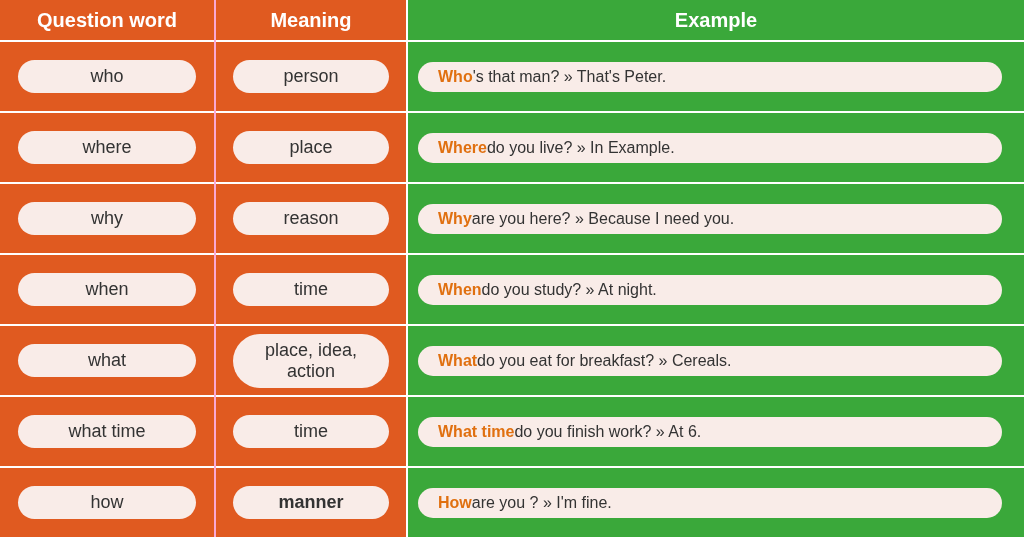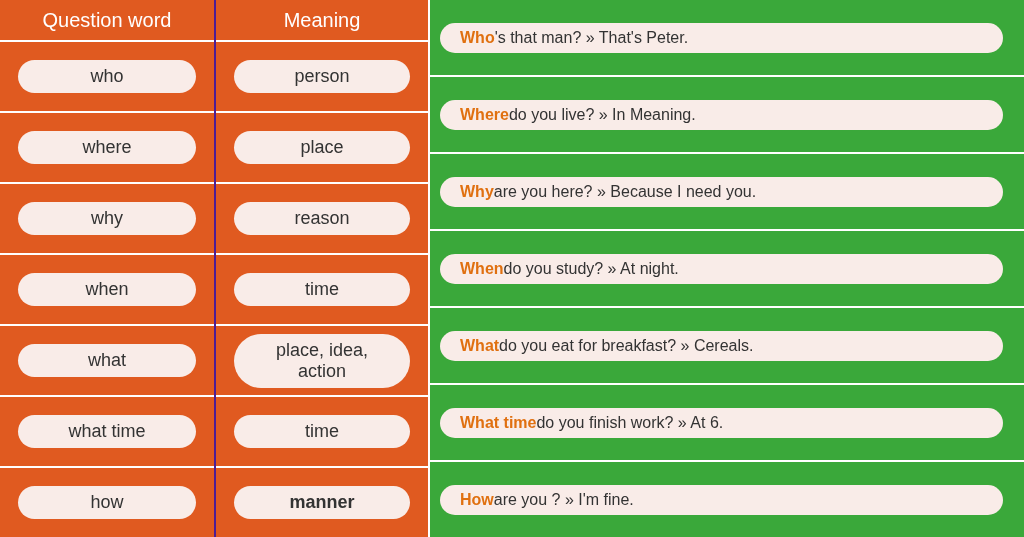--- a/index.html
+++ b/index.html
@@ -22,40 +22,40 @@
       flex-direction: column;
     }
 
     .col-question {
       width: 214px;
       background-color: #e05a20;
       flex-shrink: 0;
     }
 
     .col-meaning {
-      width: 214px;
+      width: 192px;
       background-color: #e05a20;
       flex-shrink: 0;
-      border-left: 2px solid #4c1d95;
+      border-left: 2px solid #f9a8d4;
     }
 
     .col-example {
       flex: 1;
       background-color: #3aa83a;
       border-left: 2px solid #fff;
     }
 
     .header-cell {
       height: 42px;
       display: flex;
       align-items: center;
       justify-content: center;
       color: white;
       font-size: 20px;
-      font-weight: normal;
+      font-weight: bold;
       background-color: #e05a20;
       border-bottom: 2px solid #fff;
       flex-shrink: 0;
     }
 
     .col-example .header-cell {
       background-color: #3aa83a;
     }
 
     .rows-wrapper {
@@ -185,32 +185,35 @@
         <div class="data-row">
           <div class="pill" style="white-space: pre-line; text-align: center;">time</div>
         </div>
         <div class="data-row">
           <div class="pill" style="white-space: pre-line; text-align: center; font-weight: bold;">manner</div>
         </div>
       </div>
   </div>
 
   <div class="col col-example">
+    <div class="header-cell">
+      <span>Example</span>
+    </div>
     <div class="col-example-rows">
 
     <div class="example-cell">
           <div class="example-pill">
             <span class="highlight">Who</span>
             <span>'s that man? » That's Peter.</span>
           </div>
         </div>
         <div class="example-cell">
           <div class="example-pill">
             <span class="highlight">Where</span>
-            <span> do you live? » In Meaning.</span>
+            <span> do you live? » In Example.</span>
           </div>
         </div>
         <div class="example-cell">
           <div class="example-pill">
             <span class="highlight">Why</span>
             <span> are you here? » Because I need you.</span>
           </div>
         </div>
         <div class="example-cell">
           <div class="example-pill">

